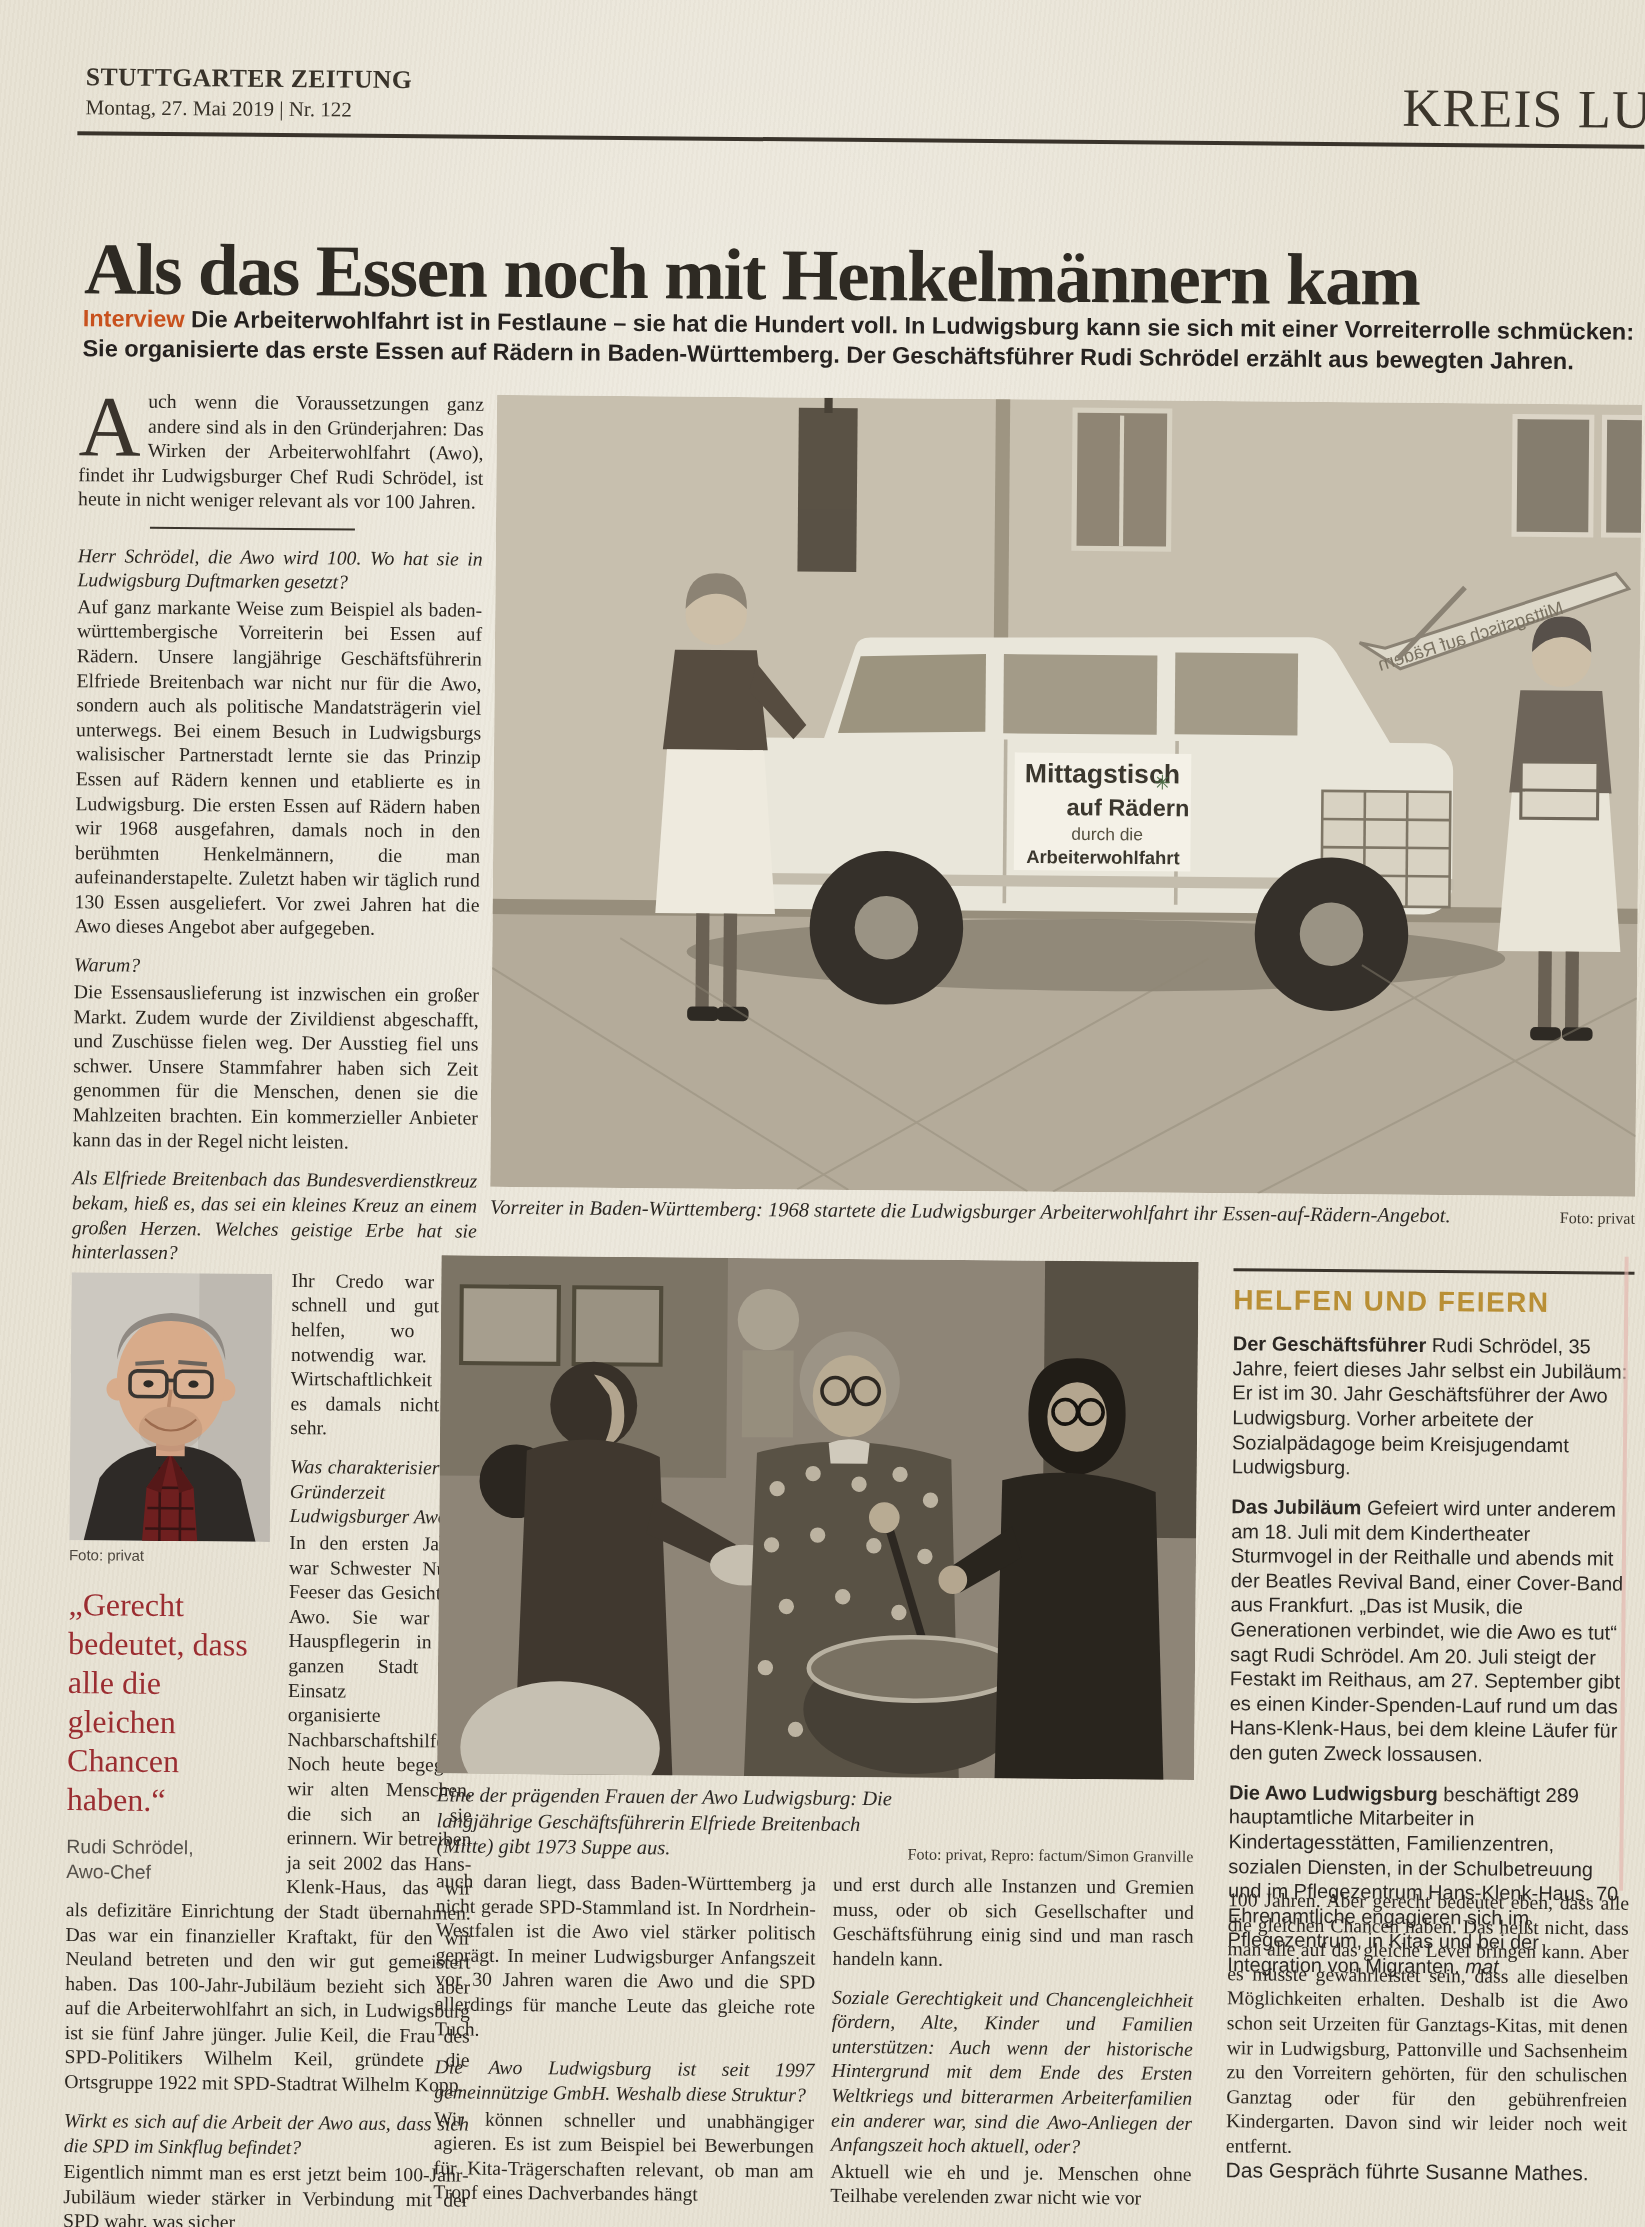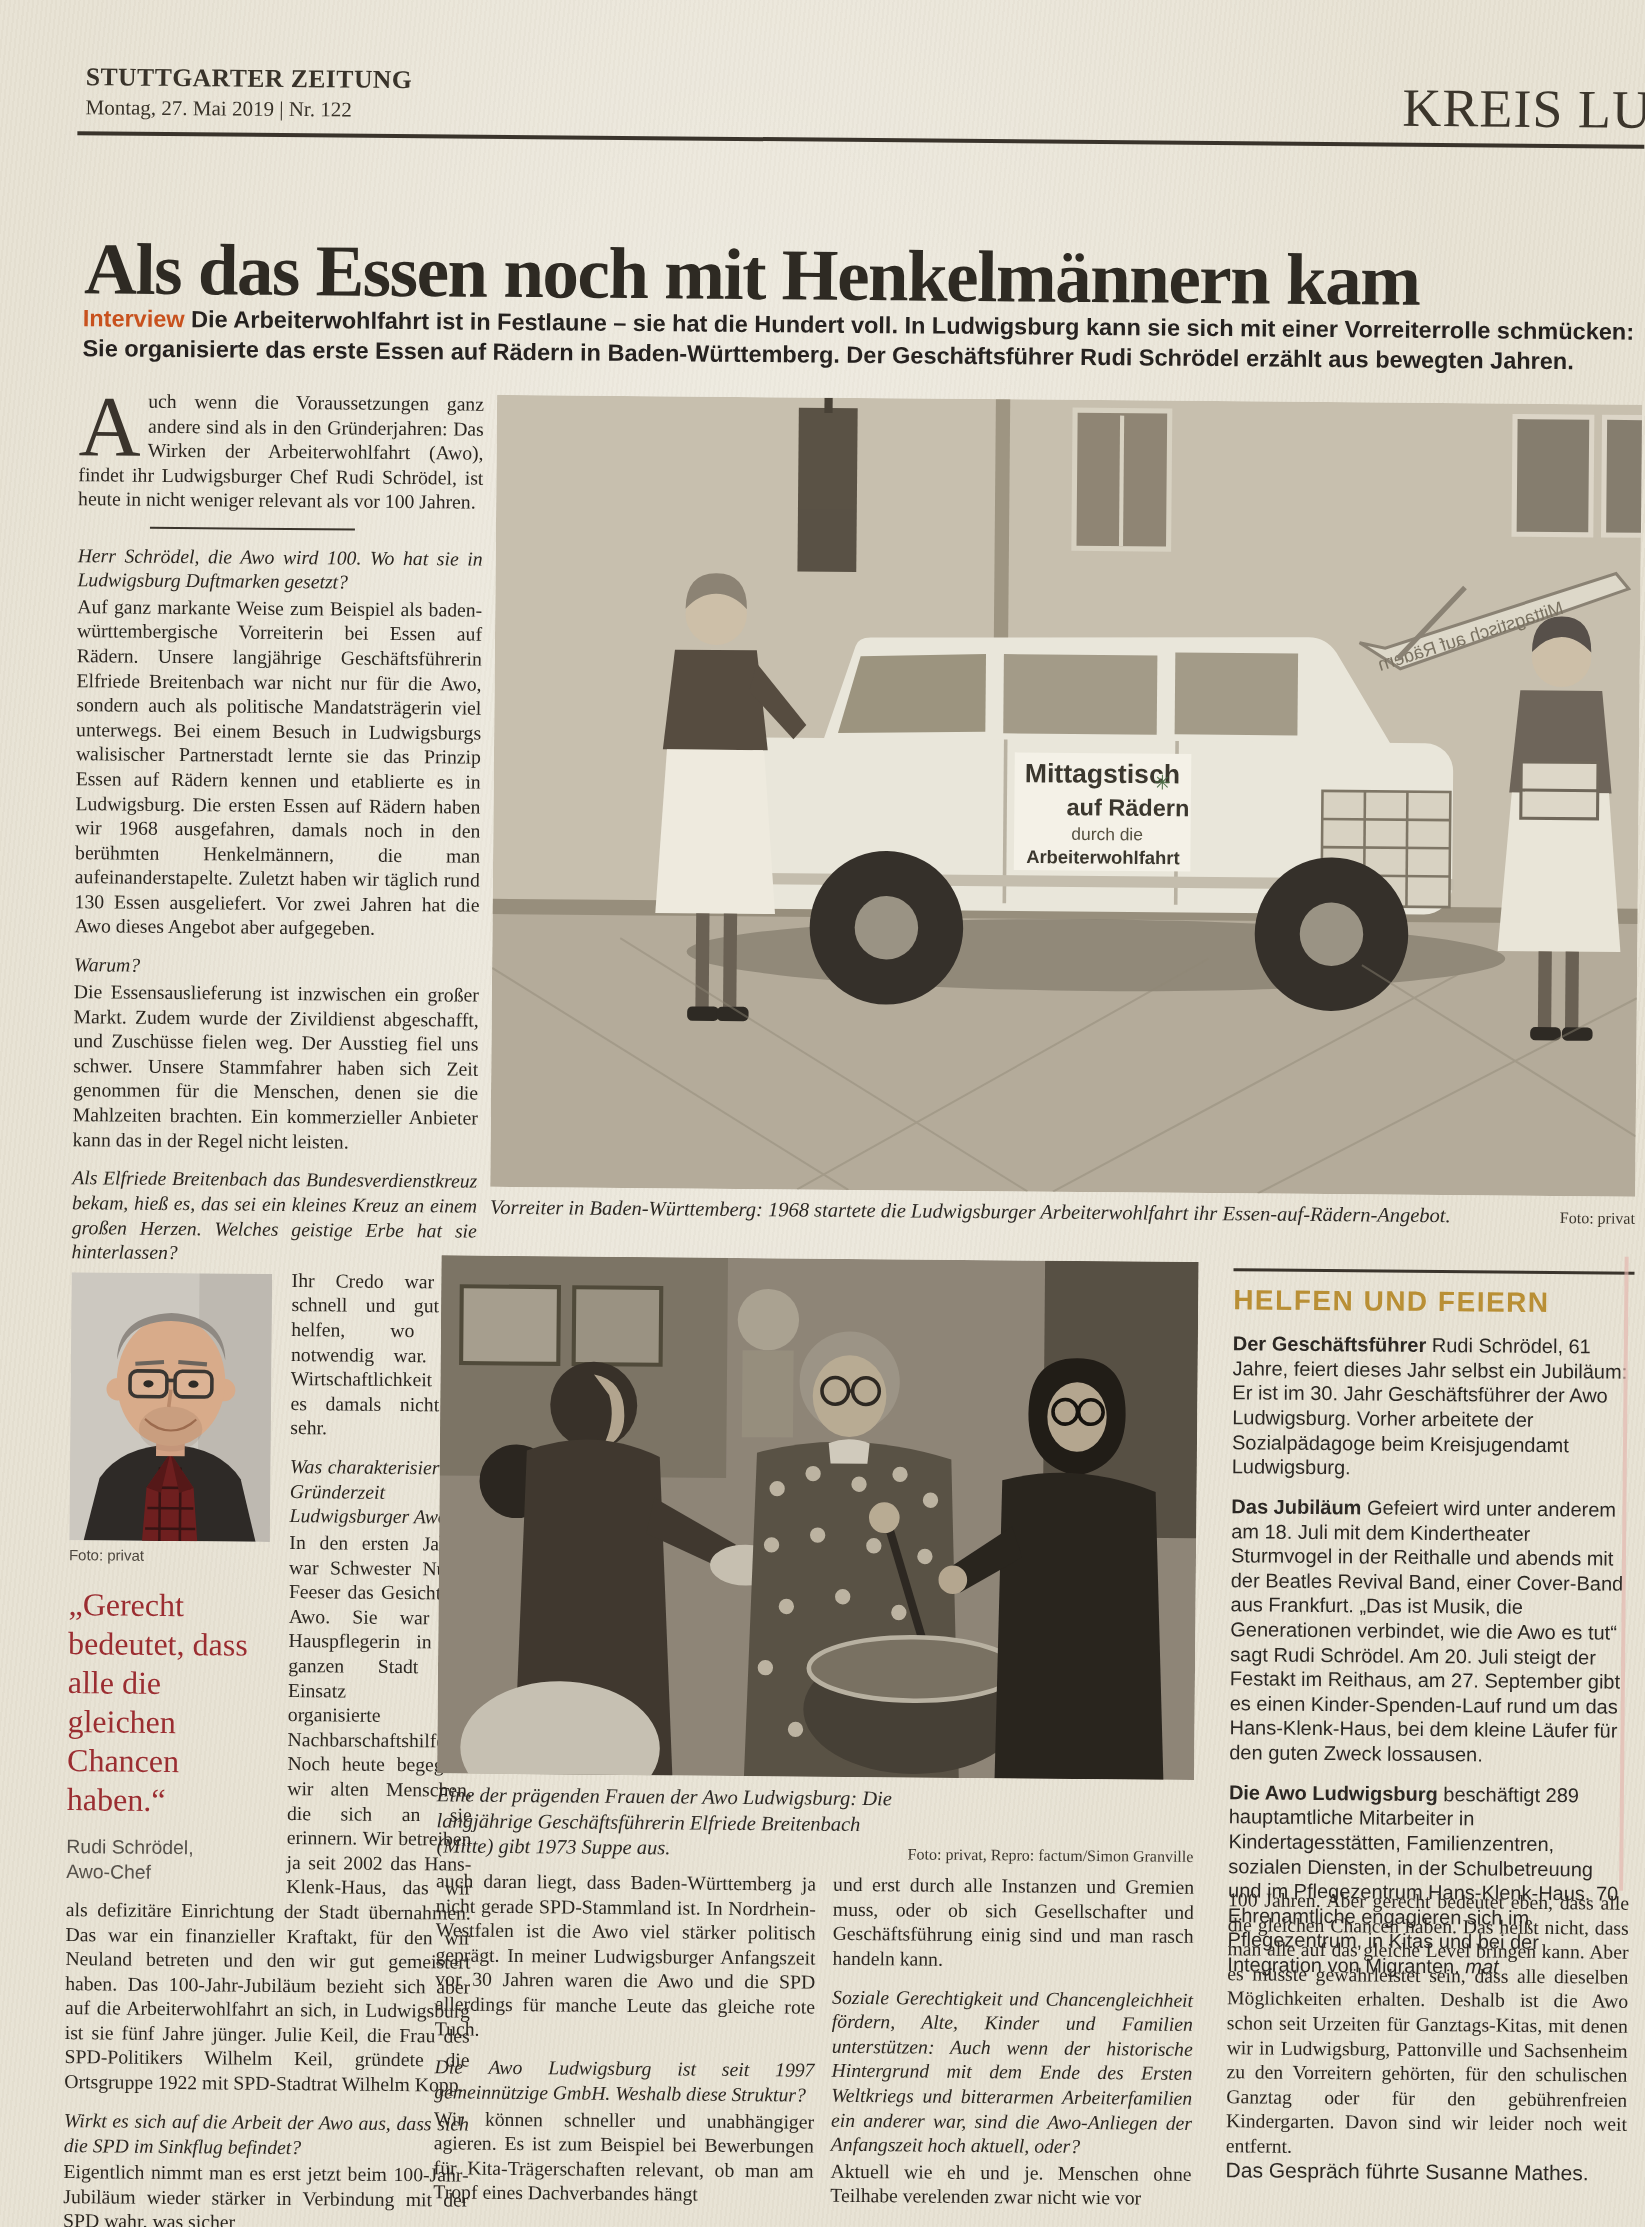--- a/index.html
+++ b/index.html
@@ -301,21 +301,21 @@
       </svg>
     </div>
     <div class="caption-row2">
       <span class="caption2">Eine der prägenden Frauen der Awo Ludwigsburg: Die langjährige Geschäftsführerin Elfriede Breitenbach (Mitte) gibt 1973 Suppe aus.</span>
       <span class="credit">Foto: privat, Repro: factum/Simon Granville</span>
     </div>
 
     <aside class="sidebar">
       <div class="sidebar-rule"></div>
       <div class="sidebar-title">HELFEN UND FEIERN</div>
-      <p><strong>Der Geschäftsführer</strong> <span>Rudi Schrödel, 61 Jahre, feiert dieses Jahr selbst ein Jubiläum: Er ist im 30. Jahr Geschäftsführer der Awo Ludwigsburg. Vorher arbeitete der Sozialpädagoge beim Kreisjugendamt Ludwigsburg.</span> <em></em></p>
+      <p><strong>Der Geschäftsführer</strong> <span>Rudi Schrödel, 35 Jahre, feiert dieses Jahr selbst ein Jubiläum: Er ist im 30. Jahr Geschäftsführer der Awo Ludwigsburg. Vorher arbeitete der Sozialpädagoge beim Kreisjugendamt Ludwigsburg.</span> <em></em></p>
       <p><strong>Das Jubiläum</strong> <span>Gefeiert wird unter anderem am 18. Juli mit dem Kindertheater Sturmvogel in der Reithalle und abends mit der Beatles Revival Band, einer Cover-Band aus Frankfurt. „Das ist Musik, die Generationen verbindet, wie die Awo es tut“ sagt Rudi Schrödel. Am 20. Juli steigt der Festakt im Reithaus, am 27. September gibt es einen Kinder-Spenden-Lauf rund um das Hans-Klenk-Haus, bei dem kleine Läufer für den guten Zweck lossausen.</span> <em></em></p>
       <p><strong>Die Awo Ludwigsburg</strong> <span>beschäftigt 289 hauptamtliche Mitarbeiter in Kindertagesstätten, Familienzentren, sozialen Diensten, in der Schulbetreuung und im Pflegezentrum Hans-Klenk-Haus. 70 Ehrenamtliche engagieren sich im Pflegezentrum, in Kitas und bei der Integration von Migranten.</span> <em>mat</em></p>
     </aside>
 
     <div class="colA bodytext">
       <p>auch daran liegt, dass Baden-Württemberg ja nicht gerade SPD-Stammland ist. In Nordrhein-Westfalen ist die Awo viel stärker politisch geprägt. In meiner Ludwigsburger Anfangszeit vor 30 Jahren waren die Awo und die SPD allerdings für manche Leute das gleiche rote Tuch.</p>
       <p class="q">Die Awo Ludwigsburg ist seit 1997 gemeinnützige GmbH. Weshalb diese Struktur?</p>
       <p>Wir können schneller und unabhängiger agieren. Es ist zum Beispiel bei Bewerbungen für Kita-Trägerschaften relevant, ob man am Tropf eines Dachverbandes hängt</p>
     </div>
     <div class="colB bodytext">

